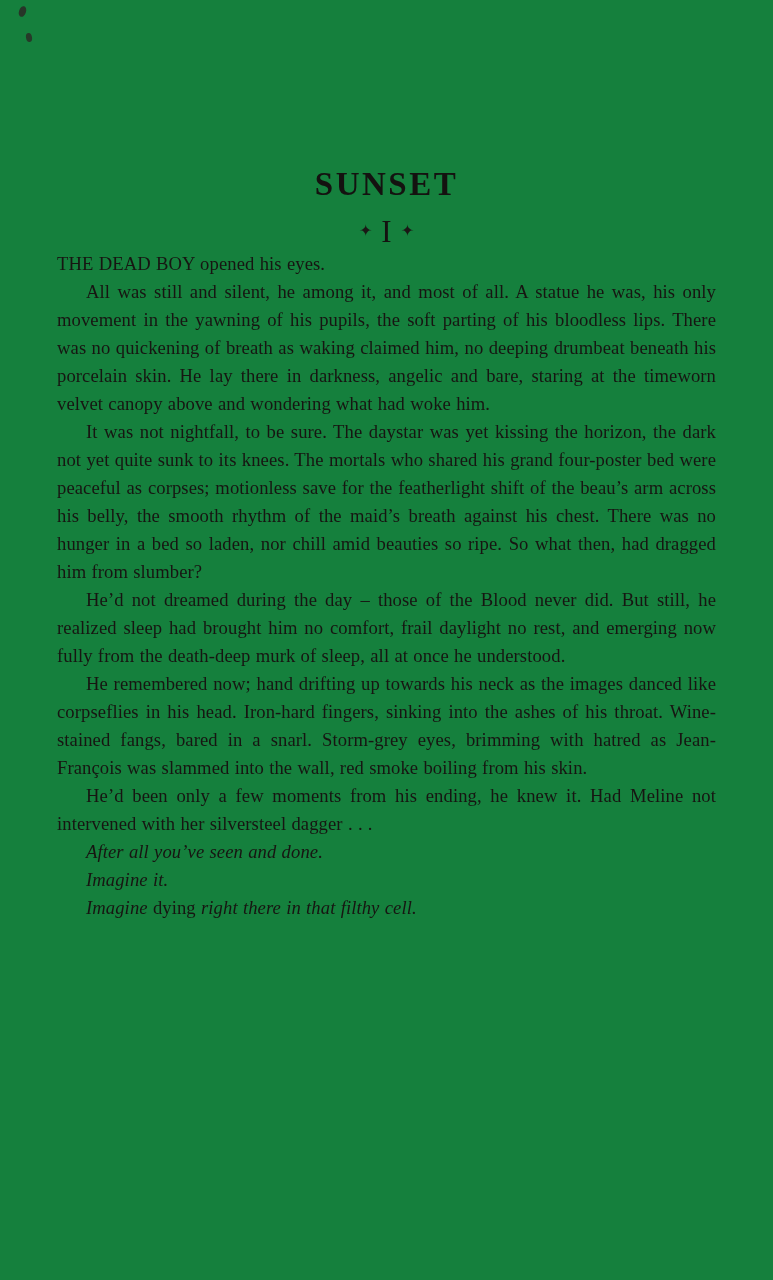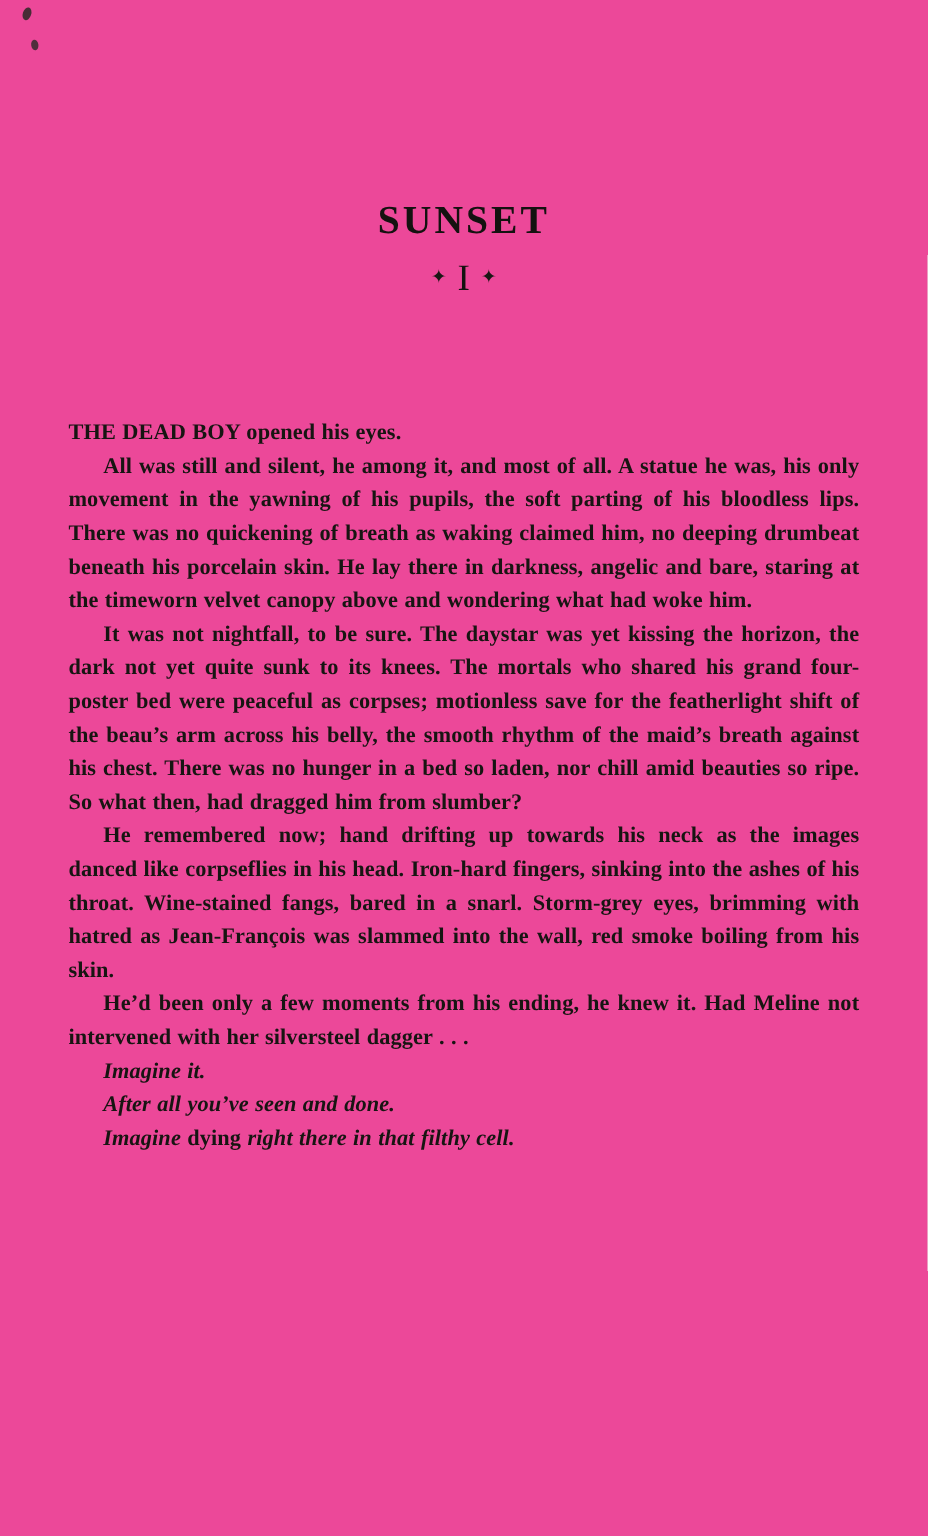--- a/index.html
+++ b/index.html
@@ -5,21 +5,21 @@
   html, body {
     margin: 0;
     padding: 0;
     background: #e9e9e7;
   }
   .page {
     position: relative;
     width: 773px;
     height: 1280px;
     margin: 0 auto;
-    background: #ec4899;
+    background: #15803d;
     box-sizing: border-box;
     padding: 0 57px;
     font-family: "Liberation Serif", "DejaVu Serif", serif;
     color: #171512;
     overflow: hidden;
   }
   .chapter-title {
     margin: 168px 0 0 0;
     text-align: center;
     font-size: 33px;
@@ -36,22 +36,20 @@
     font-weight: 500;
     color: #141210;
   }
   .ornament {
     font-size: 16px;
     vertical-align: 6px;
     margin: 0 9px;
     color: #1a1815;
   }
   .body-text {
-    margin-top: 97px;
-    font-weight: bold;
   }
   .para {
     margin: 0;
     font-size: 18.6px;
     line-height: 28px;
     text-align: justify;
     letter-spacing: 0.1px;
     word-spacing: 0.5px;
   }
   .para.indent {
@@ -77,19 +75,20 @@
   <h1 class="chapter-title">SUNSET</h1>
 
   <div class="chapter-line">
     <span class="ornament">✦</span><span>I</span><span class="ornament">✦</span>
   </div>
 
   <div class="body-text">
       <p class="para"><span class="seg">THE DEAD BOY opened his eyes.</span></p>
       <p class="para indent"><span class="seg">All was still and silent, he among it, and most of all. A statue he was, his only movement in the yawning of his pupils, the soft parting of his bloodless lips. There was no quickening of breath as waking claimed him, no deeping drumbeat beneath his porcelain skin. He lay there in darkness, angelic and bare, staring at the timeworn velvet canopy above and wondering what had woke him.</span></p>
       <p class="para indent"><span class="seg">It was not nightfall, to be sure. The daystar was yet kissing the horizon, the dark not yet quite sunk to its knees. The mortals who shared his grand four-poster bed were peaceful as corpses; motionless save for the featherlight shift of the beau’s arm across his belly, the smooth rhythm of the maid’s breath against his chest. There was no hunger in a bed so laden, nor chill amid beauties so ripe. So what then, had dragged him from slumber?</span></p>
+      <p class="para indent"><span class="seg">He’d not dreamed during the day – those of the Blood never did. But still, he realized sleep had brought him no comfort, frail daylight no rest, and emerging now fully from the death-deep murk of sleep, all at once he understood.</span></p>
       <p class="para indent"><span class="seg">He remembered now; hand drifting up towards his neck as the images danced like corpseflies in his head. Iron-hard fingers, sinking into the ashes of his throat. Wine-stained fangs, bared in a snarl. Storm-grey eyes, brimming with hatred as Jean-François was slammed into the wall, red smoke boiling from his skin.</span></p>
       <p class="para indent"><span class="seg">He’d been only a few moments from his ending, he knew it. Had Meline not intervened with her silversteel dagger . . .</span></p>
+      <p class="para indent"><span class="seg italic">After all you’ve seen and done.</span></p>
       <p class="para indent"><span class="seg italic">Imagine it.</span></p>
-      <p class="para indent"><span class="seg italic">After all you’ve seen and done.</span></p>
       <p class="para indent"><span class="seg italic">Imagine</span><span class="seg"> dying </span><span class="seg italic">right there in that filthy cell.</span></p>
     </div>
 </div>
 
 </body></html>

